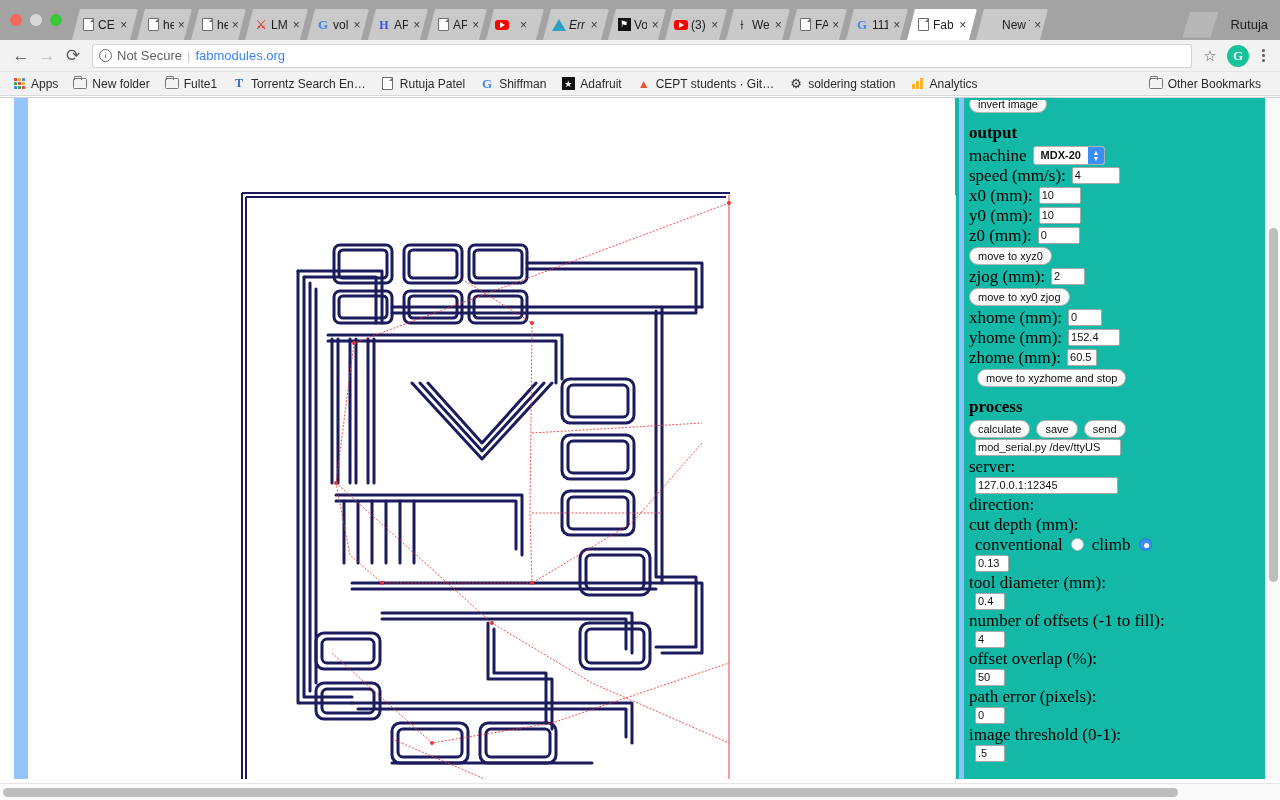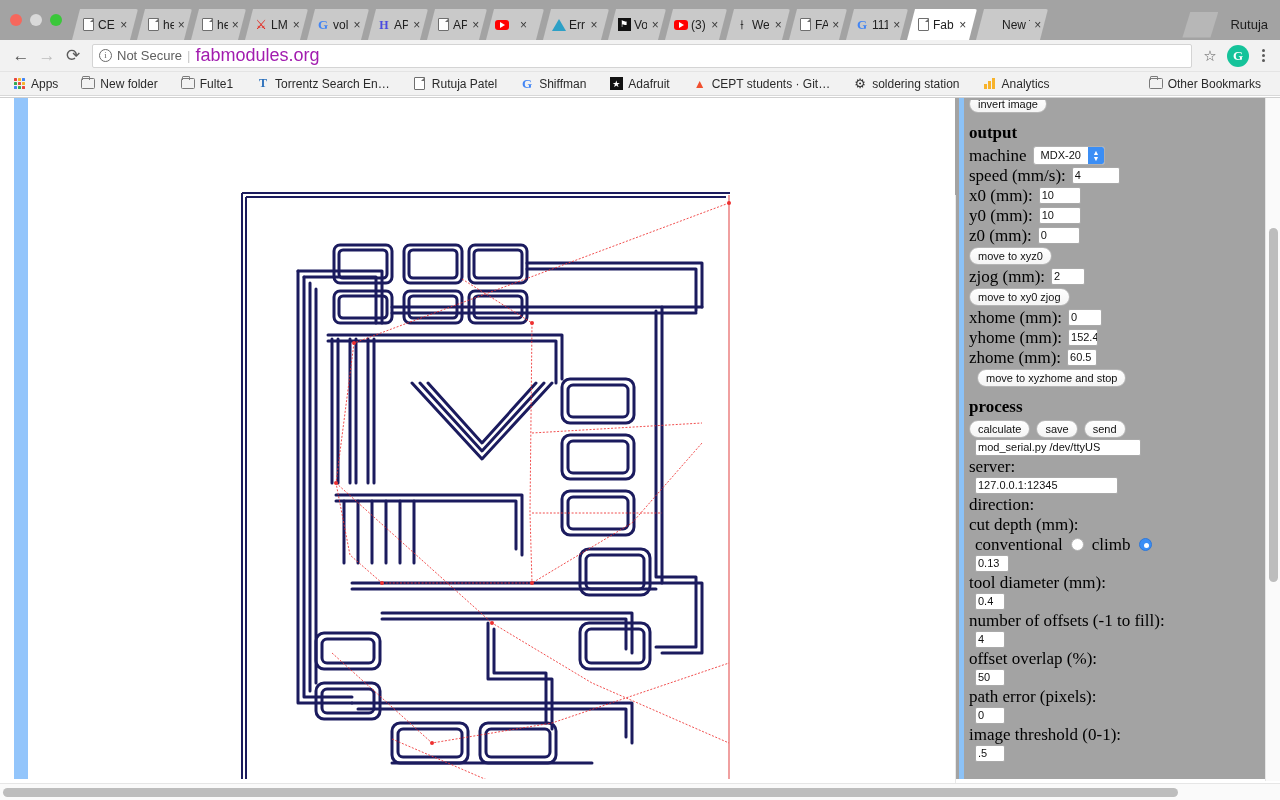--- a/index.html
+++ b/index.html
@@ -147,33 +147,33 @@
   }
   .info-ic {
     width: 13px; height: 13px; border-radius: 50%;
     border: 1.3px solid #6b6b6b; color: #6b6b6b;
     font-size: 9px; line-height: 10px; text-align: center;
     font-family: "Liberation Serif", serif;
     flex: 0 0 13px;
   }
   #notsecure { color: #5f5f5f; font-size: 13px; }
   #omni-sep { color: #c8c8c8; }
-  #omni-url { color: #a21caf; font-size: 18px; }
+  #omni-url { color: #3b82f6; font-size: 13px; }
   #star-btn { width:24px;height:24px;display:flex;align-items:center;justify-content:center;font-size:15px;color:#5a5a5a; }
   #gram-btn { width:22px;height:22px;border-radius:50%;background:#15c39a;color:#fff;font-size:13px;display:flex;align-items:center;justify-content:center;font-family:"Liberation Serif",serif;font-weight:bold;margin:0 5px;}
   #menu-btn { width:18px;height:24px;display:flex;flex-direction:column;align-items:center;justify-content:center;gap:2px; }
   #menu-btn i { width:3px;height:3px;border-radius:50%;background:#5a5a5a;display:block; }
 
   
   #bookmarks {
     height: 24px;
     background: #f2f2f2;
     display: flex; align-items: center;
     padding: 0 10px;
-    gap: 12px;
+    gap: 4px;
     font-size: 12px;
     border-bottom: 1px solid #d8d8d8;
   }
   .bm { display:flex;align-items:center;gap:5px;padding:0 9px 0 2px; color:#2a2a2a; white-space:nowrap; }
   .bm .bmi { width:14px;height:14px;display:flex;align-items:center;justify-content:center;font-size:11px; }
   .bm-spacer { flex: 1 1 auto; }
   .ic-apps { display:grid; grid-template-columns: repeat(3,3px); grid-template-rows: repeat(3,3px); gap:1px; }
   .ic-apps i { width:3px;height:3px;display:block;border-radius:0.5px; }
   .ic-folder { width:14px;height:11px;border:1.3px solid #7a7a7a;border-radius:1.5px;position:relative; }
   .ic-folder::before{content:"";position:absolute;top:-3.3px;left:0px;width:6px;height:3px;border:1.3px solid #7a7a7a;border-bottom:none;border-top-left-radius:1.5px;border-top-right-radius:1.5px;}
@@ -209,21 +209,21 @@
     left: 232px; top: 85px;
     width: 510px; height: 600px;
   }
   #pcb-svg { display:block; }
 
   
   #sidebar {
     position: absolute;
     top: 1px; left: 955px;
     width: 310px; height: 681px;
-    background: #a3a3a3;
+    background: #14b8a6;
     overflow: hidden;
     font-family: "Liberation Serif", serif;
     font-size: 17px;
     color: #000;
   }
   #sidebar-blue {
     position:absolute; left:4px; top:0; width:5px; height:681px; background:#8cc2f7;
   }
   #sb-inner { padding-left: 14px; padding-right: 10px; position:relative; }
   .row { display:flex; align-items:center; gap:6px; margin-bottom: 1px; white-space: nowrap; }
@@ -258,21 +258,21 @@
   .selbox {
     display:inline-flex; align-items:stretch;
     height:19px;
     border:1px solid #b0b0b0;
     border-radius:3px;
     background:#fff;
     overflow:hidden;
     font-family:"Liberation Sans", sans-serif;
     font-size:11px;
   }
-  .selbox .sv { padding:0 7px; line-height:17px; color:#111; }
+  .selbox .sv { padding:0 7px; line-height:17px; color:#111;font-weight:bold; }
   .selbox .sa {
     width:16px; background:#3b8ef5; color:#fff;
     display:flex;flex-direction:column;align-items:center;justify-content:center;
     font-size:7px; line-height:6px;
   }
   .radio {
     width:13px;height:13px;border-radius:50%;border:1px solid #b3b3b3;background:#fff;display:inline-block;
   }
   .radio.on { background:#3b8ef5;border-color:#2f78d8;position:relative; }
   .radio.on::after{content:"";position:absolute;left:4px;top:4px;width:5px;height:5px;border-radius:50%;background:#fff;}
@@ -358,21 +358,21 @@
           <span class="tlabel">AP</span>
           <span class="tclose">×</span>
         </div>
         <div class="tab" style="width: 58px;">
           <span class="favicon">
             <span class="fav-yt"></span>
           </span>
           <span class="tlabel"> </span>
           <span class="tclose">×</span>
         </div>
-        <div class="tab" style="width: 66px;">
+        <div class="tab" style="width: 66px; font-style: italic;">
           <span class="favicon">
             <span class="fav-tri"></span>
           </span>
           <span class="tlabel">Err</span>
           <span class="tclose">×</span>
         </div>
         <div class="tab" style="width: 58px;">
           <span class="favicon">
             <span class="fav-star">⚑</span>
           </span>
@@ -706,42 +706,42 @@
           <span class="btn">move to xy0 zjog</span>
         </div>
 
         <div class="row">
           <span class="lbl">xhome (mm):</span>
           <span class="txtin" style="width:34px;">0</span>
         </div>
 
         <div class="row">
           <span class="lbl">yhome (mm):</span>
-          <span class="txtin" style="width:30px;">152.4</span>
+          <span class="txtin" style="width:52px;">152.4</span>
         </div>
 
         <div class="row">
           <span class="lbl">zhome (mm):</span>
           <span class="txtin" style="width:30px;">60.5</span>
         </div>
 
         <div class="row" style="margin:2px 0 2px 8px;">
           <span class="btn">move to xyzhome and stop</span>
         </div>
 
         <div class="sec">process</div>
 
         <div class="row" style="">
           <span class="btn">calculate</span>
           <span class="btn">save</span>
           <span class="btn">send</span>
         </div>
 
         <div class="row indent">
-          <span class="txtin" style="width:166px;">mod_serial.py /dev/ttyUS</span>
+          <span class="txtin" style="width:146px;">mod_serial.py /dev/ttyUS</span>
         </div>
 
         <div class="row">
           <span class="lbl">server:</span>
         </div>
         <div class="row indent">
           <span class="txtin" style="width:143px;">127.0.0.1:12345</span>
         </div>
 
         <div class="row">

